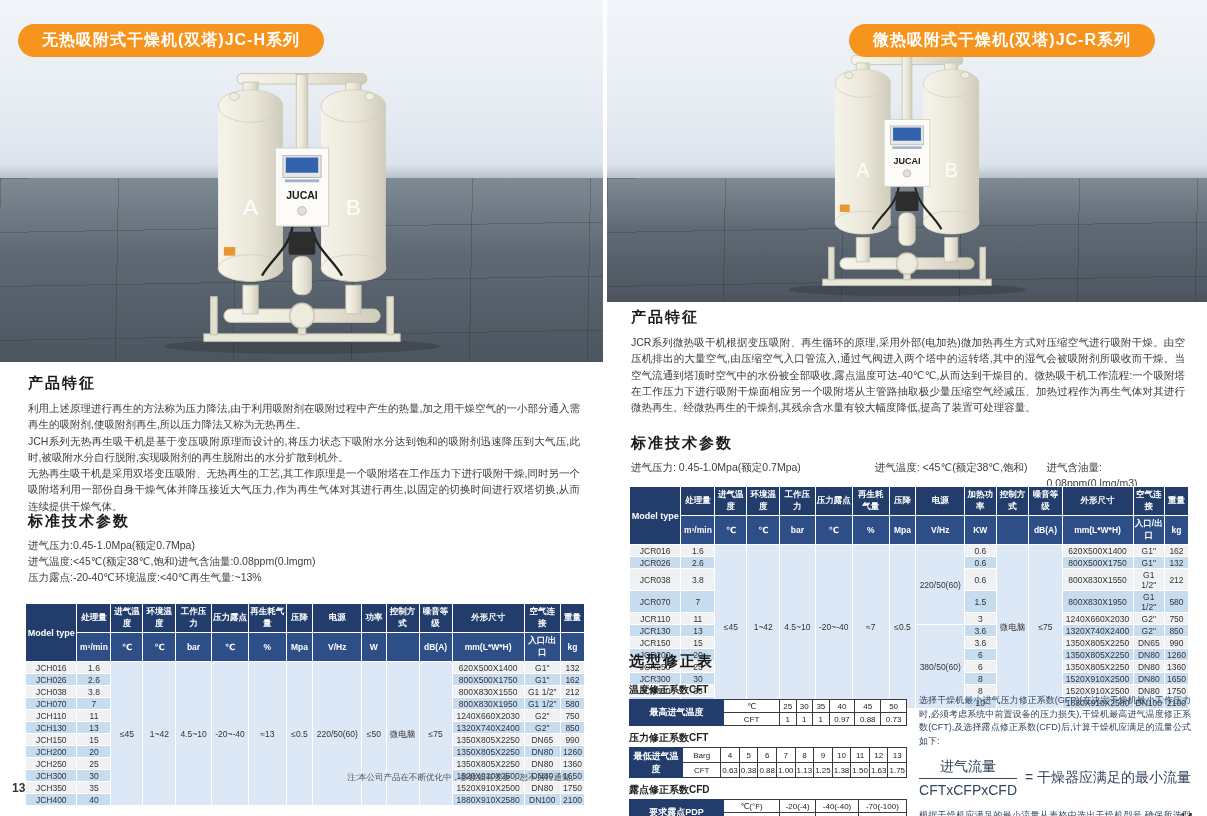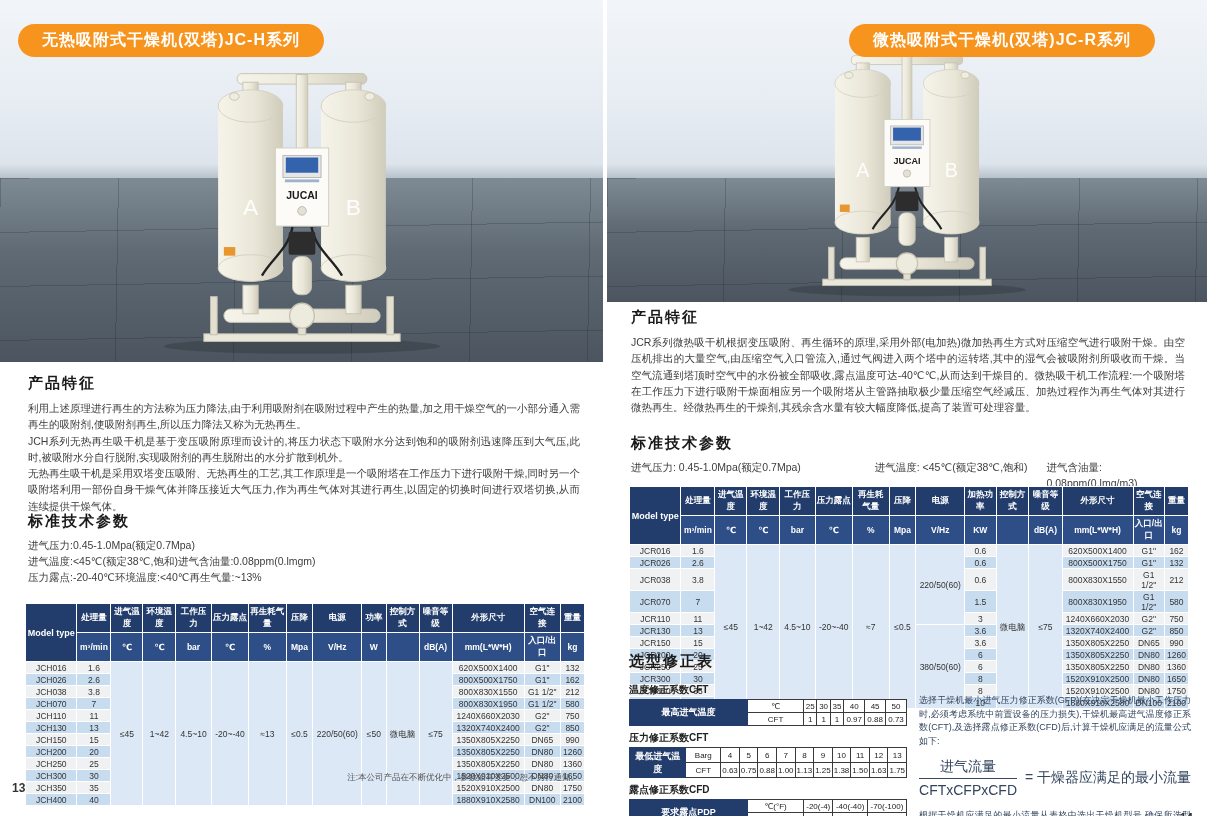--- a/index.html
+++ b/index.html
@@ -58,21 +58,21 @@
   table.spec tbody tr:nth-child(odd)  { background:#f0f1f2; }
   table.spec tbody tr:nth-child(even) { background:#c8dcf0; }
   table.spec td.mg { background:#dce8f5; }
 
   
   .corr-wrap { display:flex; gap:12px; }
   .corr-left { width:388px; }
   .corr-sub { font-size:10px; font-weight:bold; color:#222; margin:5px 0 2px; }
   table.corr { width:100%; border-collapse:collapse; }
   table.corr td { border:1px solid #3a3a3a; font-size:8px; color:#222; text-align:center; padding:1.5px 1px; background:#fff; }
-  table.corr td.lbl { background:#223d6b; color:#fff; font-weight:bold; font-size:9px; width:118px; border-color:#223d6b; }
+  table.corr td.lbl { background:#223d6b; color:#fff; font-weight:bold; font-size:9px; width:94px; border-color:#223d6b; }
   table.corr td.first { width:56px; }
   .corr-right { flex:1; font-size:9px; line-height:1.5; color:#33455f; text-align:justify; padding-top:16px; }
   .formula { margin:8px 0; font-size:14px; color:#33455f; white-space:nowrap; }
   .frac { display:inline-block; text-align:center; vertical-align:middle; margin-right:4px; }
   .frac .top { display:block; border-bottom:1px solid #33455f; padding:0 8px 1px; }
   .frac .bot { display:block; padding-top:1px; }
 </style>
 </head>
 <body>
 
@@ -586,21 +586,21 @@
                   <td>8</td>
                   <td>9</td>
                   <td>10</td>
                   <td>11</td>
                   <td>12</td>
                   <td>13</td>
                 </tr>
                 <tr>
                   <td class="first">CFT</td>
                   <td>0.63</td>
-                  <td>0.75</td>
+                  <td>0.38</td>
                   <td>0.88</td>
                   <td>1.00</td>
                   <td>1.13</td>
                   <td>1.25</td>
                   <td>1.38</td>
                   <td>1.50</td>
                   <td>1.63</td>
                   <td>1.75</td>
                 </tr>
               </tbody>

